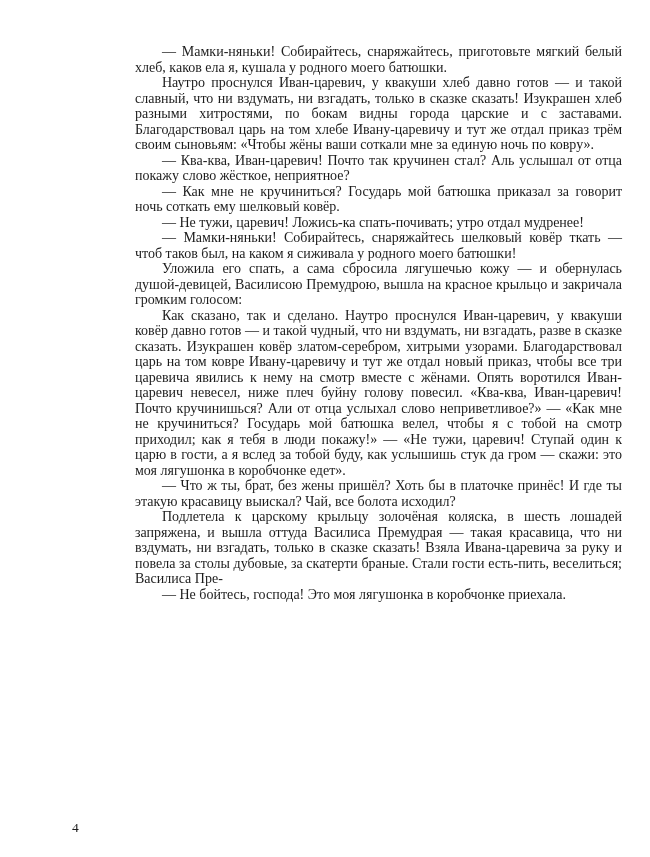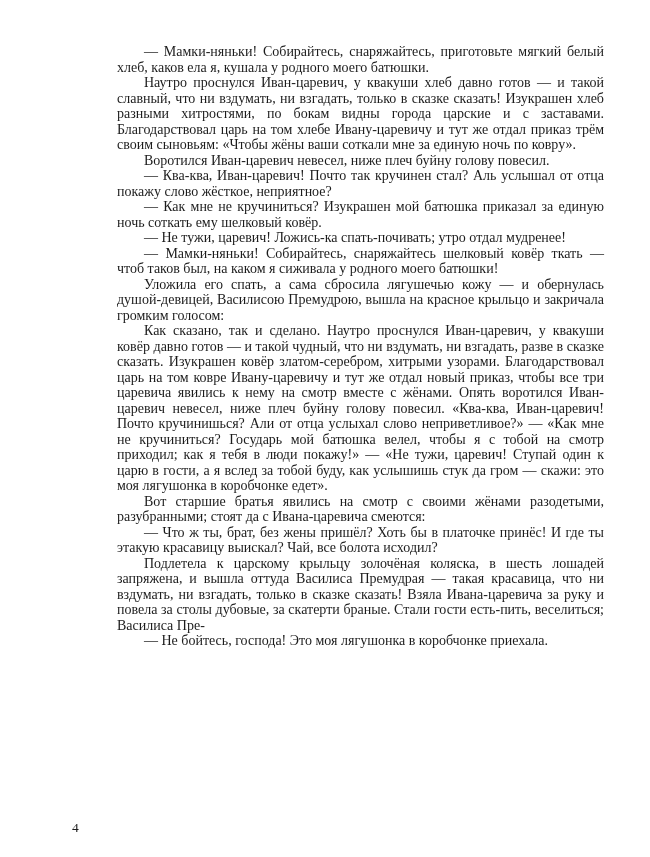--- a/index.html
+++ b/index.html
@@ -11,21 +11,21 @@
     position: relative;
     width: 650px;
     height: 857px;
     background: #ffffff;
     overflow: hidden;
     font-family: "Liberation Serif", "DejaVu Serif", serif;
     color: #1c1c1c;
   }
   .text-block {
     position: absolute;
-    left: 117px;
+    left: 135px;
     top: 44px;
     width: 487px;
     font-size: 14px;
     line-height: 15.5px;
     text-align: justify;
   }
   .text-block p {
     margin: 0;
     padding: 0;
     text-indent: 27px;
@@ -38,26 +38,24 @@
     color: #1c1c1c;
   }
 </style>
 </head>
 <body>
 
 <div class="page">
   <div class="text-block">
     <p>— Мамки-няньки! Собирайтесь, снаряжайтесь, приготовьте мягкий белый хлеб, каков ела я, кушала у родного моего батюшки.</p>
     <p>Наутро проснулся Иван-царевич, у квакуши хлеб давно готов — и такой славный, что ни вздумать, ни взгадать, только в сказке сказать! Изукрашен хлеб разными хитростями, по бокам видны города царские и с заставами. Благодарствовал царь на том хлебе Ивану-царевичу и тут же отдал приказ трём своим сыновьям: «Чтобы жёны ваши соткали мне за единую ночь по ковру».</p>
-    <p>Воротился Иван-царевич невесел, ниже плеч буйну голову повесил.</p>
     <p>— Ква-ква, Иван-царевич! Почто так кручинен стал? Аль услышал от отца покажу слово жёсткое, неприятное?</p>
-    <p>— Как мне не кручиниться? Изукрашен мой батюшка приказал за единую ночь соткать ему шелковый ковёр.</p>
+    <p>— Как мне не кручиниться? Государь мой батюшка приказал за говорит ночь соткать ему шелковый ковёр.</p>
     <p>— Не тужи, царевич! Ложись-ка спать-почивать; утро отдал мудренее!</p>
     <p>— Мамки-няньки! Собирайтесь, снаряжайтесь шелковый ковёр ткать — чтоб таков был, на каком я сиживала у родного моего батюшки!</p>
     <p>Уложила его спать, а сама сбросила лягушечью кожу — и обернулась душой-девицей, Василисою Премудрою, вышла на красное крыльцо и закричала громким голосом:</p>
     <p>Как сказано, так и сделано. Наутро проснулся Иван-царевич, у квакуши ковёр давно готов — и такой чудный, что ни вздумать, ни взгадать, разве в сказке сказать. Изукрашен ковёр златом-серебром, хитрыми узорами. Благодарствовал царь на том ковре Ивану-царевичу и тут же отдал новый приказ, чтобы все три царевича явились к нему на смотр вместе с жёнами. Опять воротился Иван-царевич невесел, ниже плеч буйну голову повесил. «Ква-ква, Иван-царевич! Почто кручинишься? Али от отца услыхал слово неприветливое?» — «Как мне не кручиниться? Государь мой батюшка велел, чтобы я с тобой на смотр приходил; как я тебя в люди покажу!» — «Не тужи, царевич! Ступай один к царю в гости, а я вслед за тобой буду, как услышишь стук да гром — скажи: это моя лягушонка в коробчонке едет».</p>
-    <p>Вот старшие братья явились на смотр с своими жёнами разодетыми, разубранными; стоят да с Ивана-царевича смеются:</p>
     <p>— Что ж ты, брат, без жены пришёл? Хоть бы в платочке принёс! И где ты этакую красавицу выискал? Чай, все болота исходил?</p>
     <p>Подлетела к царскому крыльцу золочёная коляска, в шесть лошадей запряжена, и вышла оттуда Василиса Премудрая — такая красавица, что ни вздумать, ни взгадать, только в сказке сказать! Взяла Ивана-царевича за руку и повела за столы дубовые, за скатерти браные. Стали гости есть-пить, веселиться; Василиса Пре-</p>
     <p>— Не бойтесь, господа! Это моя лягушонка в коробчонке приехала.</p>
   </div>
   <div class="page-number">4</div>
 </div>
 
 </body></html>

